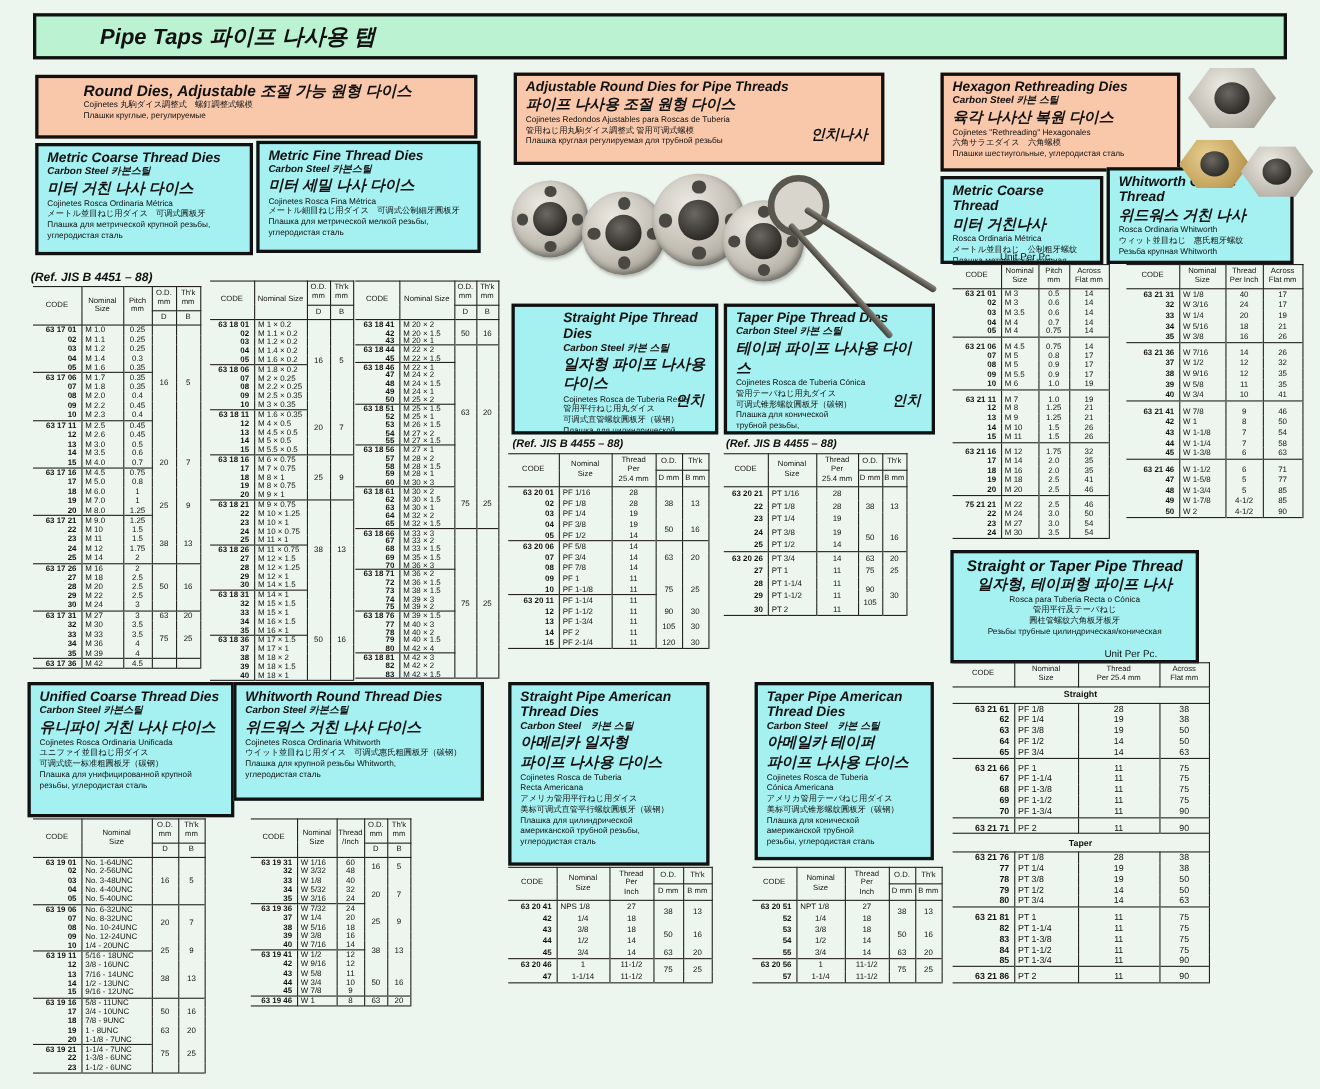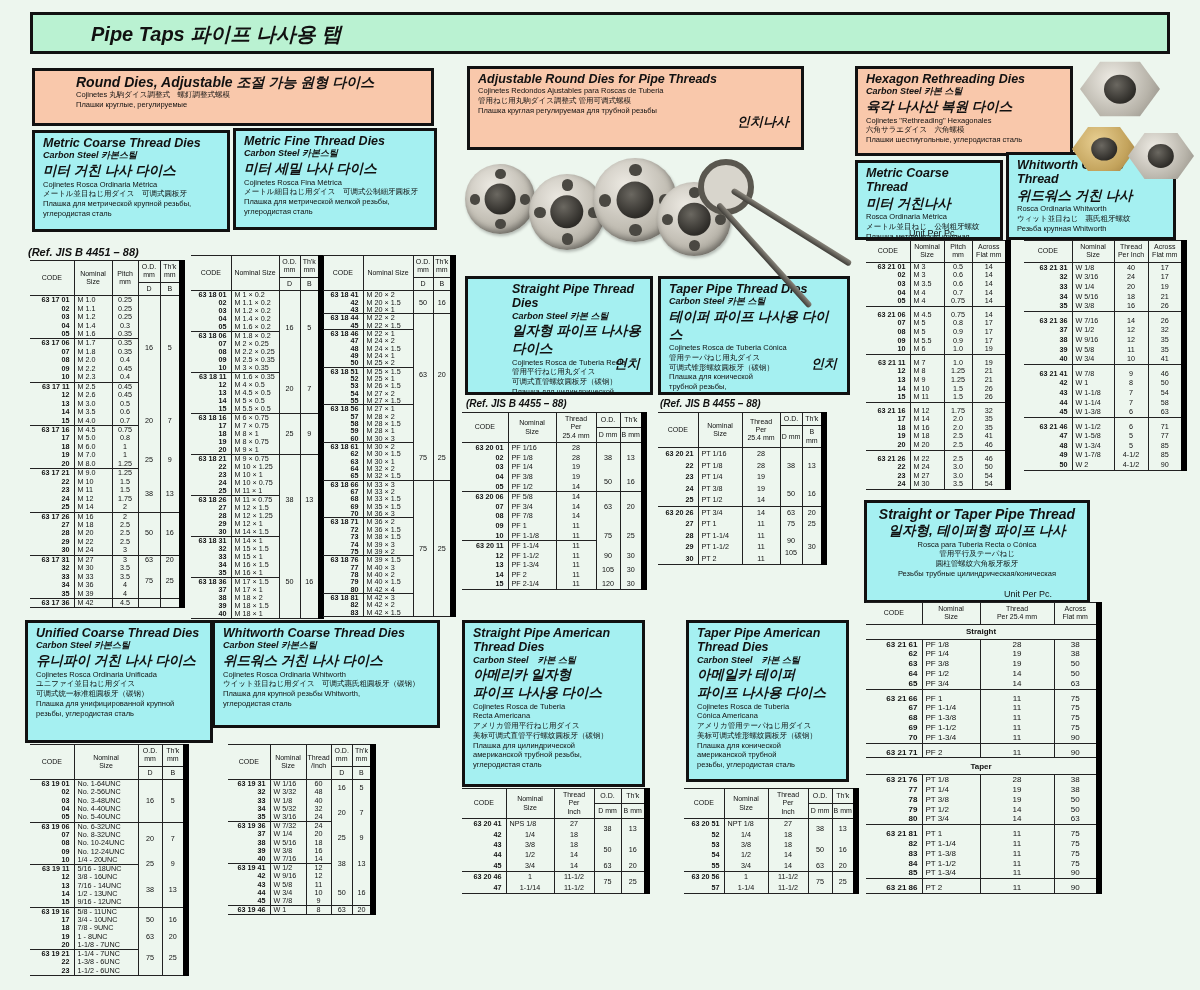--- a/index.html
+++ b/index.html
@@ -17,21 +17,21 @@
   .hl.en{font:italic 700 12.5px/1.15 "Liberation Sans",sans-serif;}
   .hl.lg{font-size:14px;}
   .hl.sub{font:italic 700 9px/1.3 "Liberation Sans",sans-serif;}
   .hl.ko{font:italic 700 13.5px/1.3 "Liberation Sans",sans-serif;}
   .hl.sm{font:400 7.5px/1.3 "Liberation Sans",sans-serif;}
   .badge{position:absolute;font:italic 700 13px/1 "Liberation Sans",sans-serif;}
   .ref{font:italic 700 11px/1.1 "Liberation Sans",sans-serif;color:#111;}
   .unit{font:400 9px/1.1 "Liberation Sans",sans-serif;color:#111;text-align:center;}
 
   
-  .tbl{border-collapse:collapse;table-layout:fixed;border-right:6px solid #000000;
+  .tbl{border-collapse:collapse;table-layout:fixed;border-right:1px solid #000000;
        border-bottom:1px solid #222;color:#111;font-size:7.2px;}
   .tbl th{font-weight:400;font-size:7px;line-height:1.2;text-align:center;vertical-align:middle;
           white-space:pre-line;padding:2px 1px;border-bottom:1px solid #222;}
   .tbl thead tr:first-child th{border-top:1px solid #222;}
   .tbl thead tr+tr th{border-top:1px solid #222;}
   .tbl th,.tbl td{border-left:1px solid #222;border-right:1px solid #222;}
   .tbl tr>*:first-child{border-left:none;}
   .tbl td{font-size:inherit;line-height:var(--rh,8.5px);vertical-align:middle;
           white-space:pre-line;padding:0;}
   .tbl td:first-child{font-weight:700;}
@@ -70,20 +70,21 @@
   <div class="abs banner" style="left:30px;top:12px;width:1140px;height:42px;">Pipe Taps  파이프 나사용 탭</div>
 
   <div class="abs hdr salmon" style="left:32px;top:68px;width:402px;height:58px;padding-left:41px;">
       <div class="hl en lg">Round Dies, Adjustable  조절 가능 원형 다이스</div>
       <div class="hl sm">Cojinetes  丸駒ダイス調整式　螺釘調整式螺模</div>
       <div class="hl sm">        Плашки круглые, регулируемые</div>
     </div>
 
   <div class="abs hdr salmon" style="left:467px;top:66px;width:337px;height:84px;">
     <div class="hl en">Adjustable Round Dies for Pipe Threads</div>
+      <div class="hl ko">파이프 나사용 조절 원형 다이스</div>
       <div class="hl sm">Cojinetes Redondos Ajustables para Roscas de Tuberia</div>
       <div class="hl sm">管用ねじ用丸駒ダイス調整式 管用可调式螺模</div>
       <div class="hl sm">Плашка круглая регулируемая  для трубной резьбы</div>
       <span class="badge" style="right:12px;top:46px;">인치나사</span>
   </div>
 
   <div class="abs hdr salmon" style="left:855px;top:66px;width:218px;height:90px;">
       <div class="hl en">Hexagon Rethreading Dies</div>
       <div class="hl sub">Carbon Steel  카본 스틸</div>
       <div class="hl ko">육각 나사산 복원 다이스</div>
@@ -168,21 +169,21 @@
       <div class="hl sub">Carbon Steel  카본스틸</div>
       <div class="hl ko">유니파이 거친 나사 다이스</div>
       <div class="hl sm">Cojinetes Rosca Ordinaria Unificada</div>
       <div class="hl sm">ユニファイ並目ねじ用ダイス</div>
       <div class="hl sm">可调式统一标准粗圓板牙（碳钢）</div>
       <div class="hl sm">Плашка для унифицированной крупной
 резьбы, углеродистая сталь</div>
     </div>
 
   <div class="abs hdr cyan" style="left:212px;top:620px;width:228px;height:108px;">
-      <div class="hl en">Whitworth Coarse Thread Dies</div>
+      <div class="hl en">Whitworth Round Thread Dies</div>
       <div class="hl sub">Carbon Steel  카본스틸</div>
       <div class="hl ko">위드워스 거친 나사 다이스</div>
       <div class="hl sm">Cojinetes Rosca Ordinaria Whitworth</div>
       <div class="hl sm">ウイット並目ねじ用ダイス　可调式惠氏粗圓板牙（碳钢）</div>
       <div class="hl sm">Плашка для крупной резьбы Whitworth,
 углеродистая сталь</div>
     </div>
 
   <div class="abs hdr cyan" style="left:462px;top:620px;width:183px;height:167px;">
       <div class="hl en">Straight Pipe American
@@ -1190,21 +1191,21 @@
             <td class="ac">2.5</td>
             <td class="ac">41</td>
           </tr>
           <tr>
             <td class="ar">20</td>
             <td class="al">M 20</td>
             <td class="ac">2.5</td>
             <td class="ac">46</td>
           </tr>
           <tr class="sep">
-            <td class="ar">63 21 26</td>
+            <td class="ar">75 21 21</td>
             <td class="al">M 22</td>
             <td class="ac">2.5</td>
             <td class="ac">46</td>
           </tr>
           <tr>
             <td class="ar">22</td>
             <td class="al">M 24</td>
             <td class="ac">3.0</td>
             <td class="ac">50</td>
           </tr>

